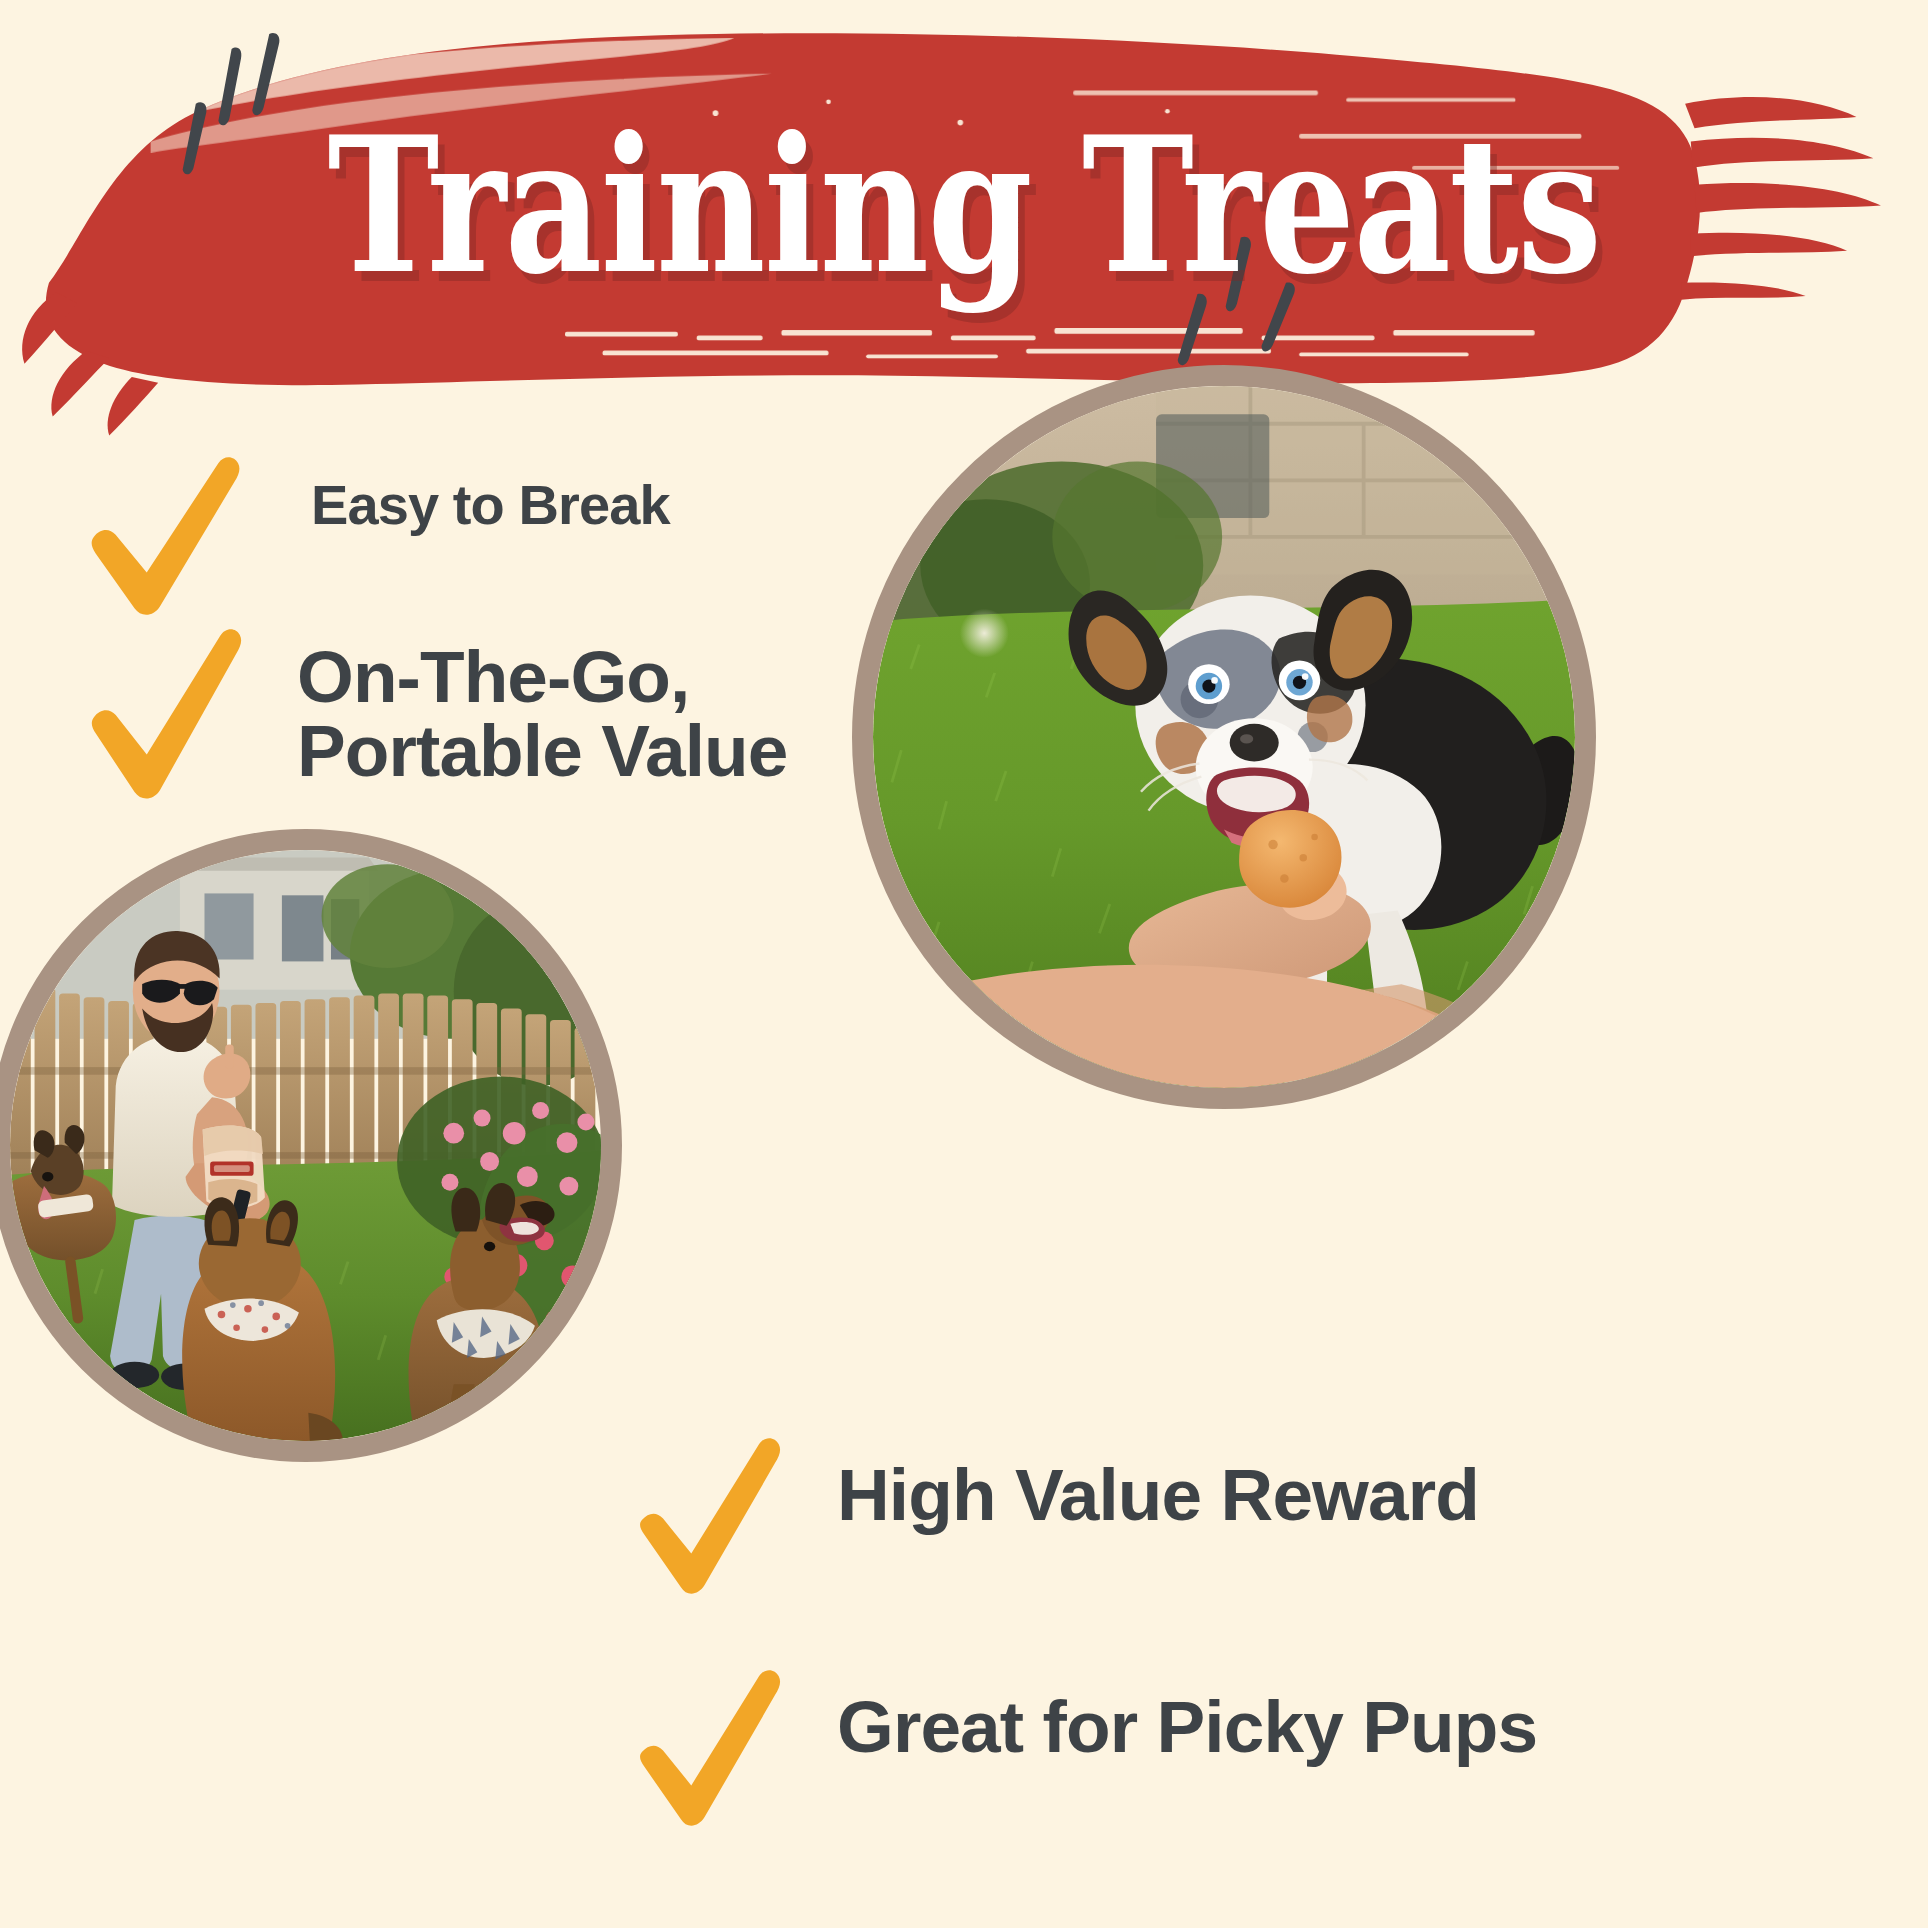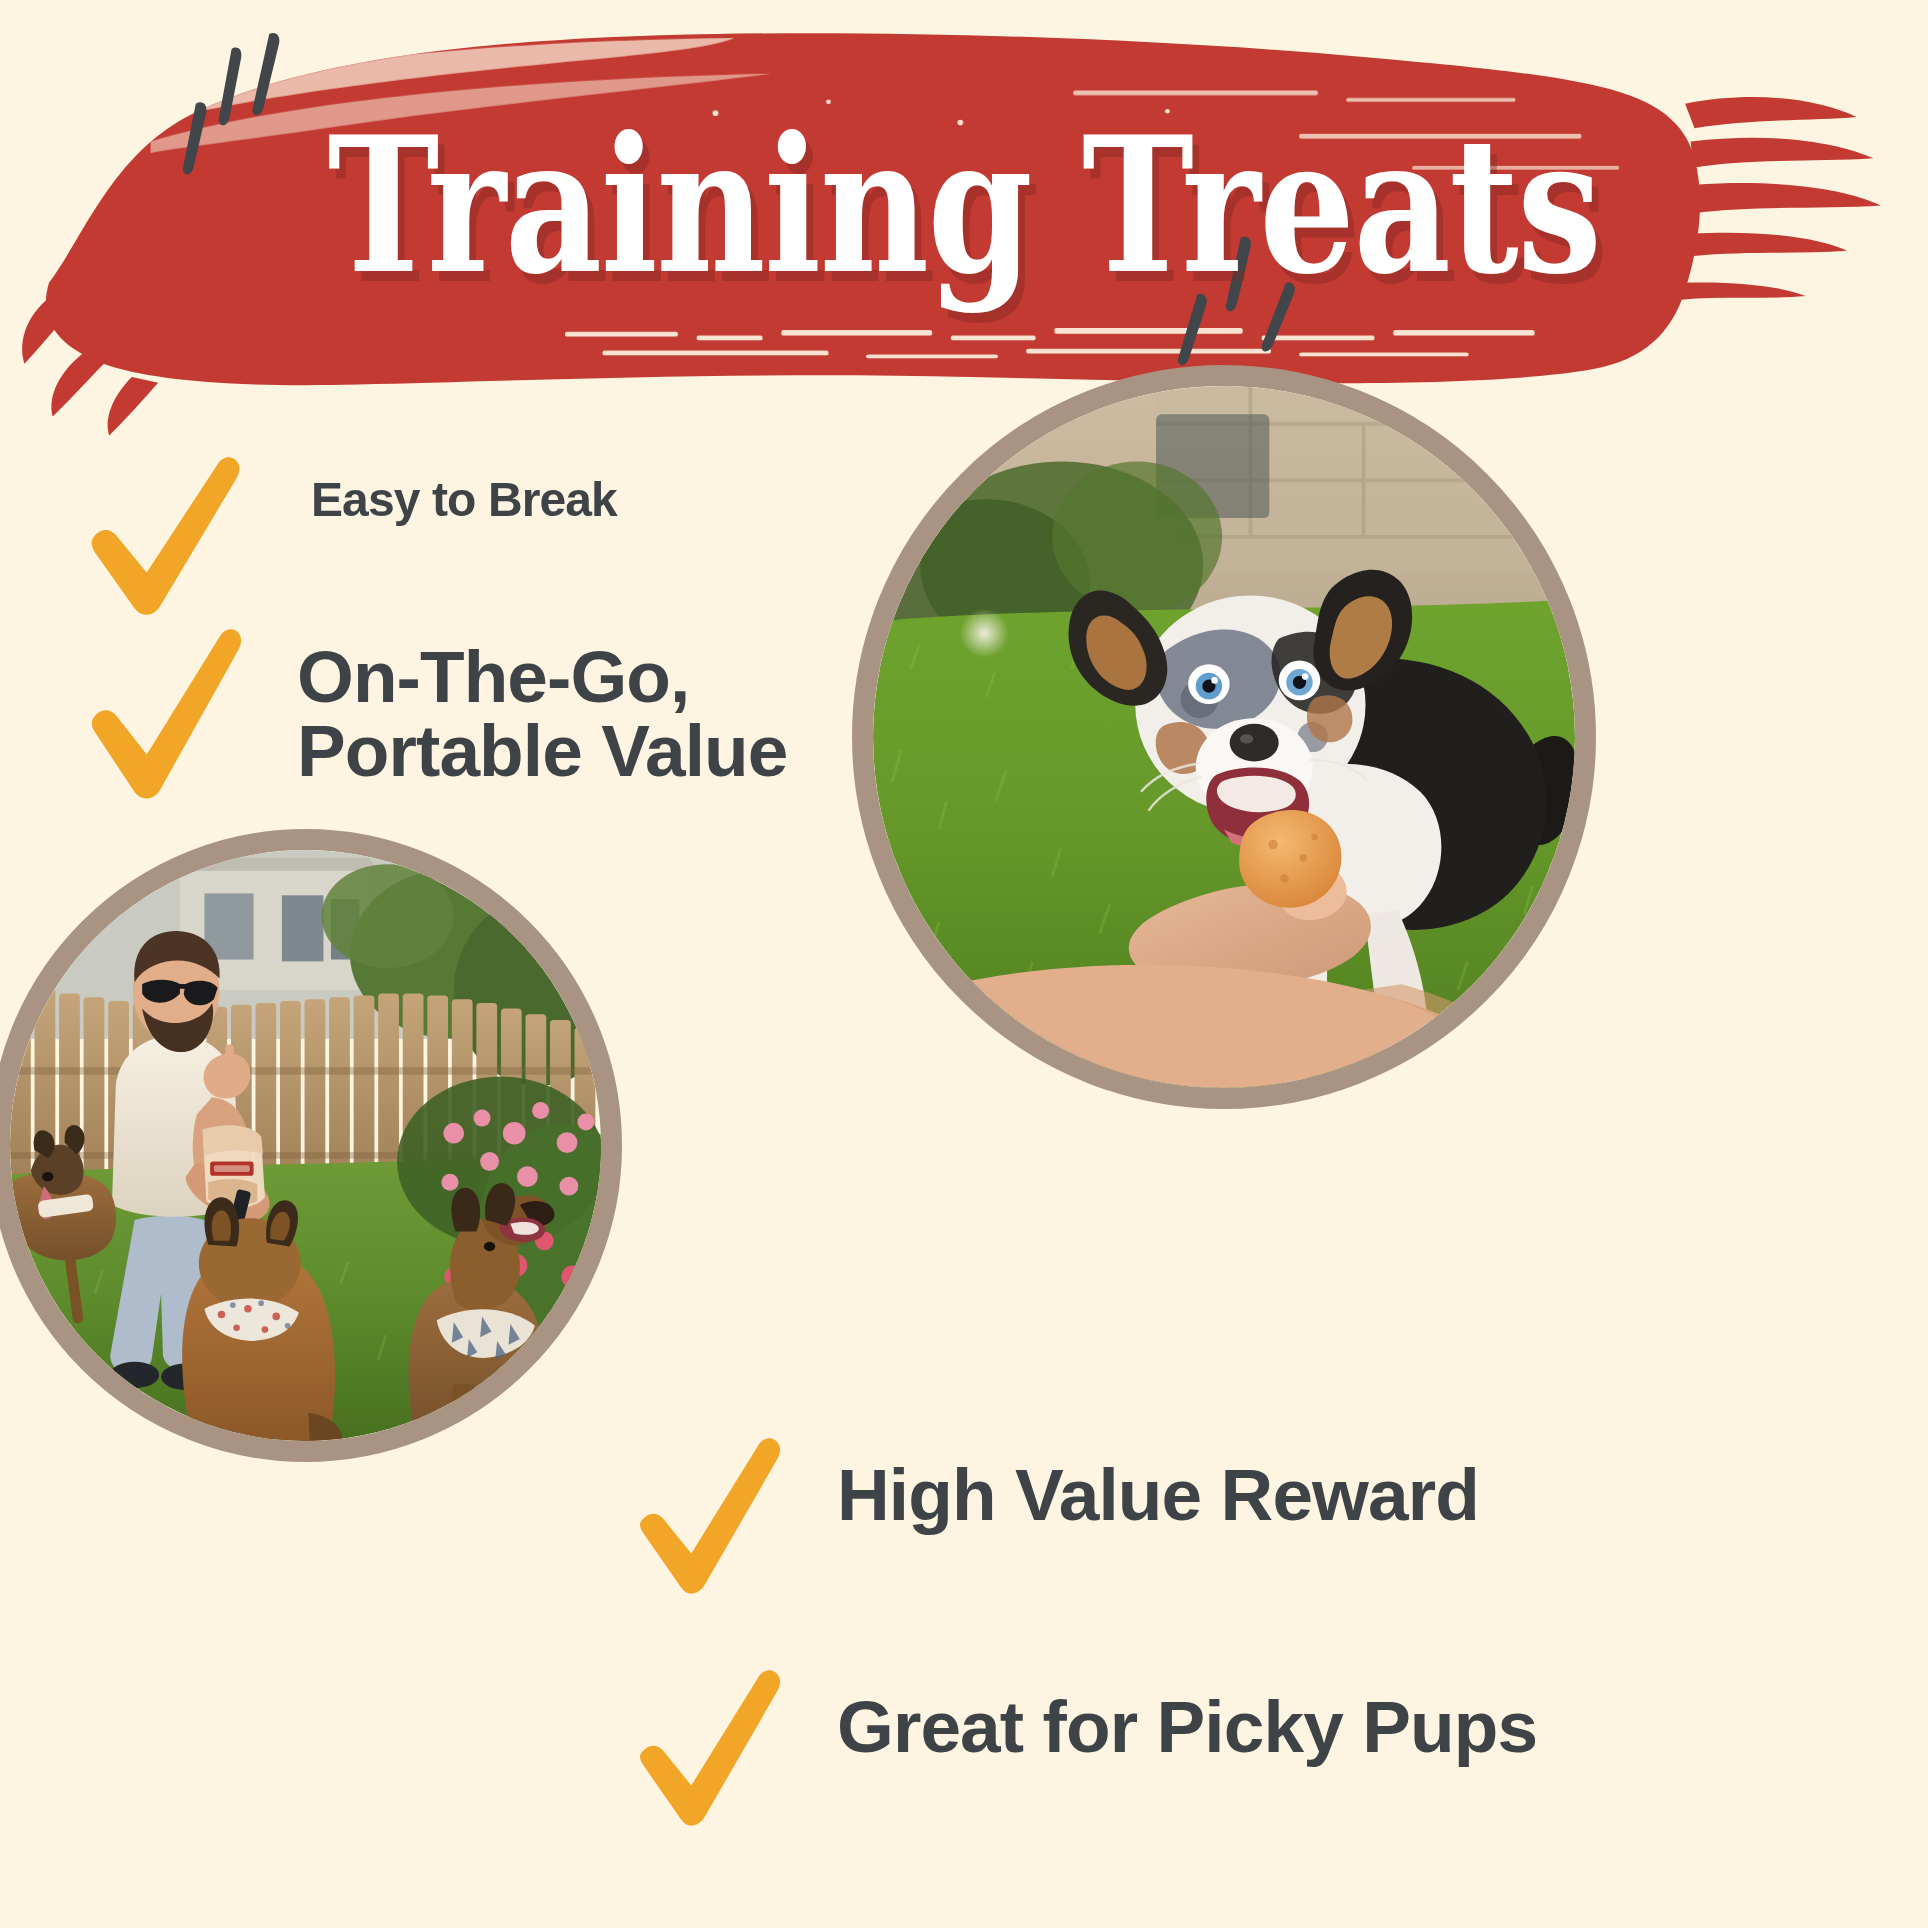--- a/index.html
+++ b/index.html
@@ -35,21 +35,21 @@
   .check svg{display:block;}
   .btext{
     color:#3E4347;
     font-weight:700;
     letter-spacing:-0.9px;
     line-height:1.02;
     white-space:pre-line;
   }
 
   #bullet-easy{left:77px;top:450px;}
-  #bullet-easy .btext{font-size:48px;margin-left:55px;margin-top:26px;}
+  #bullet-easy .btext{font-size:56px;margin-left:55px;margin-top:26px;}
 
   #bullet-portable{left:77px;top:621px;}
   #bullet-portable .btext{font-size:73px;margin-left:41px;margin-top:19px;}
 
   #bullet-high{left:629px;top:1433px;}
   #bullet-high .btext{font-size:73px;margin-left:43px;margin-top:24.5px;}
 
   #bullet-picky{left:629px;top:1665px;}
   #bullet-picky .btext{font-size:73px;margin-left:43px;margin-top:24.5px;}
 

